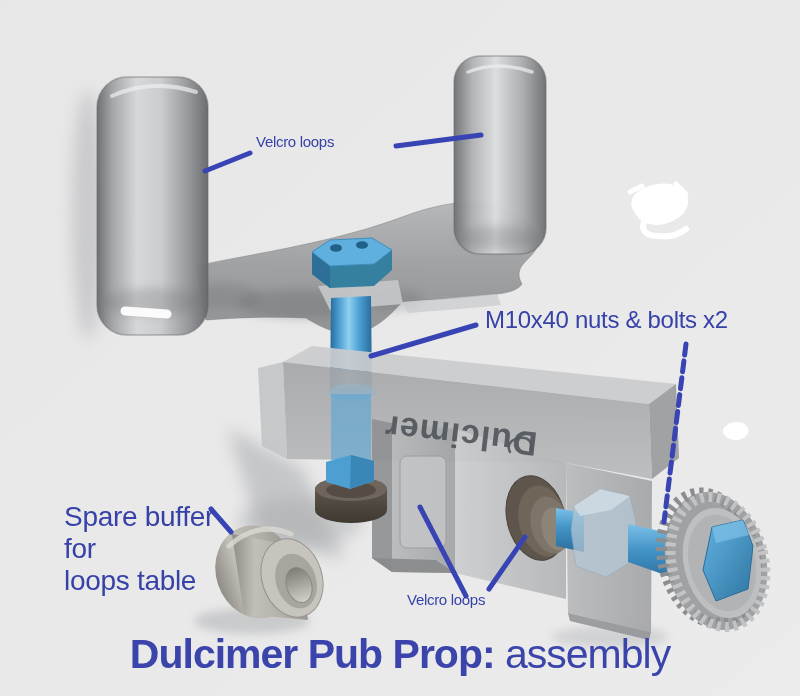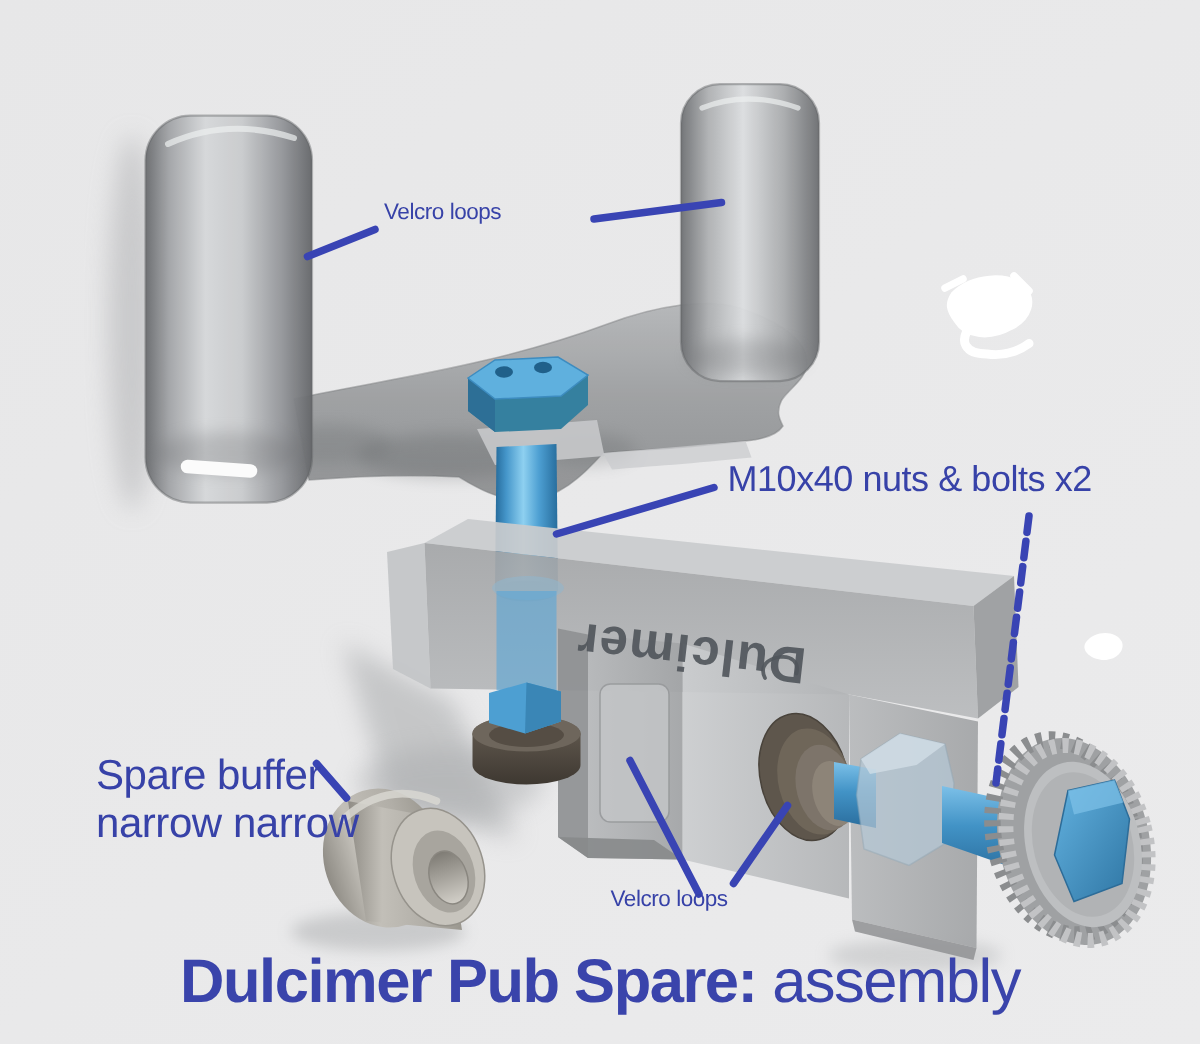--- a/index.html
+++ b/index.html
@@ -225,22 +225,23 @@
     <line x1="211" y1="509" x2="231" y2="532"></line>
   </g>
 </svg>
 
 <div class="lbl" style="left:256px;top:133px;">Velcro loops</div>
 
 <div class="lbl lbl-m10" style="left:485px;top:305px;">M10x40 nuts &amp; bolts x2</div>
 
 <div class="lbl lbl-spare" style="left:64px;top:501px;">
   <span>Spare buffer</span>
-  <span>narrow narrow</span>
+  <span>for</span>
+  <span>loops table</span>
 </div>
 
 <div class="lbl" style="left:407px;top:591px;">Velcro loops</div>
 
 <div id="title">
-  <span class="b">Dulcimer Pub Spare:</span><span> assembly</span>
+  <span class="b">Dulcimer Pub Prop:</span><span> assembly</span>
 </div>
 
 </div>
 
 </body></html>

